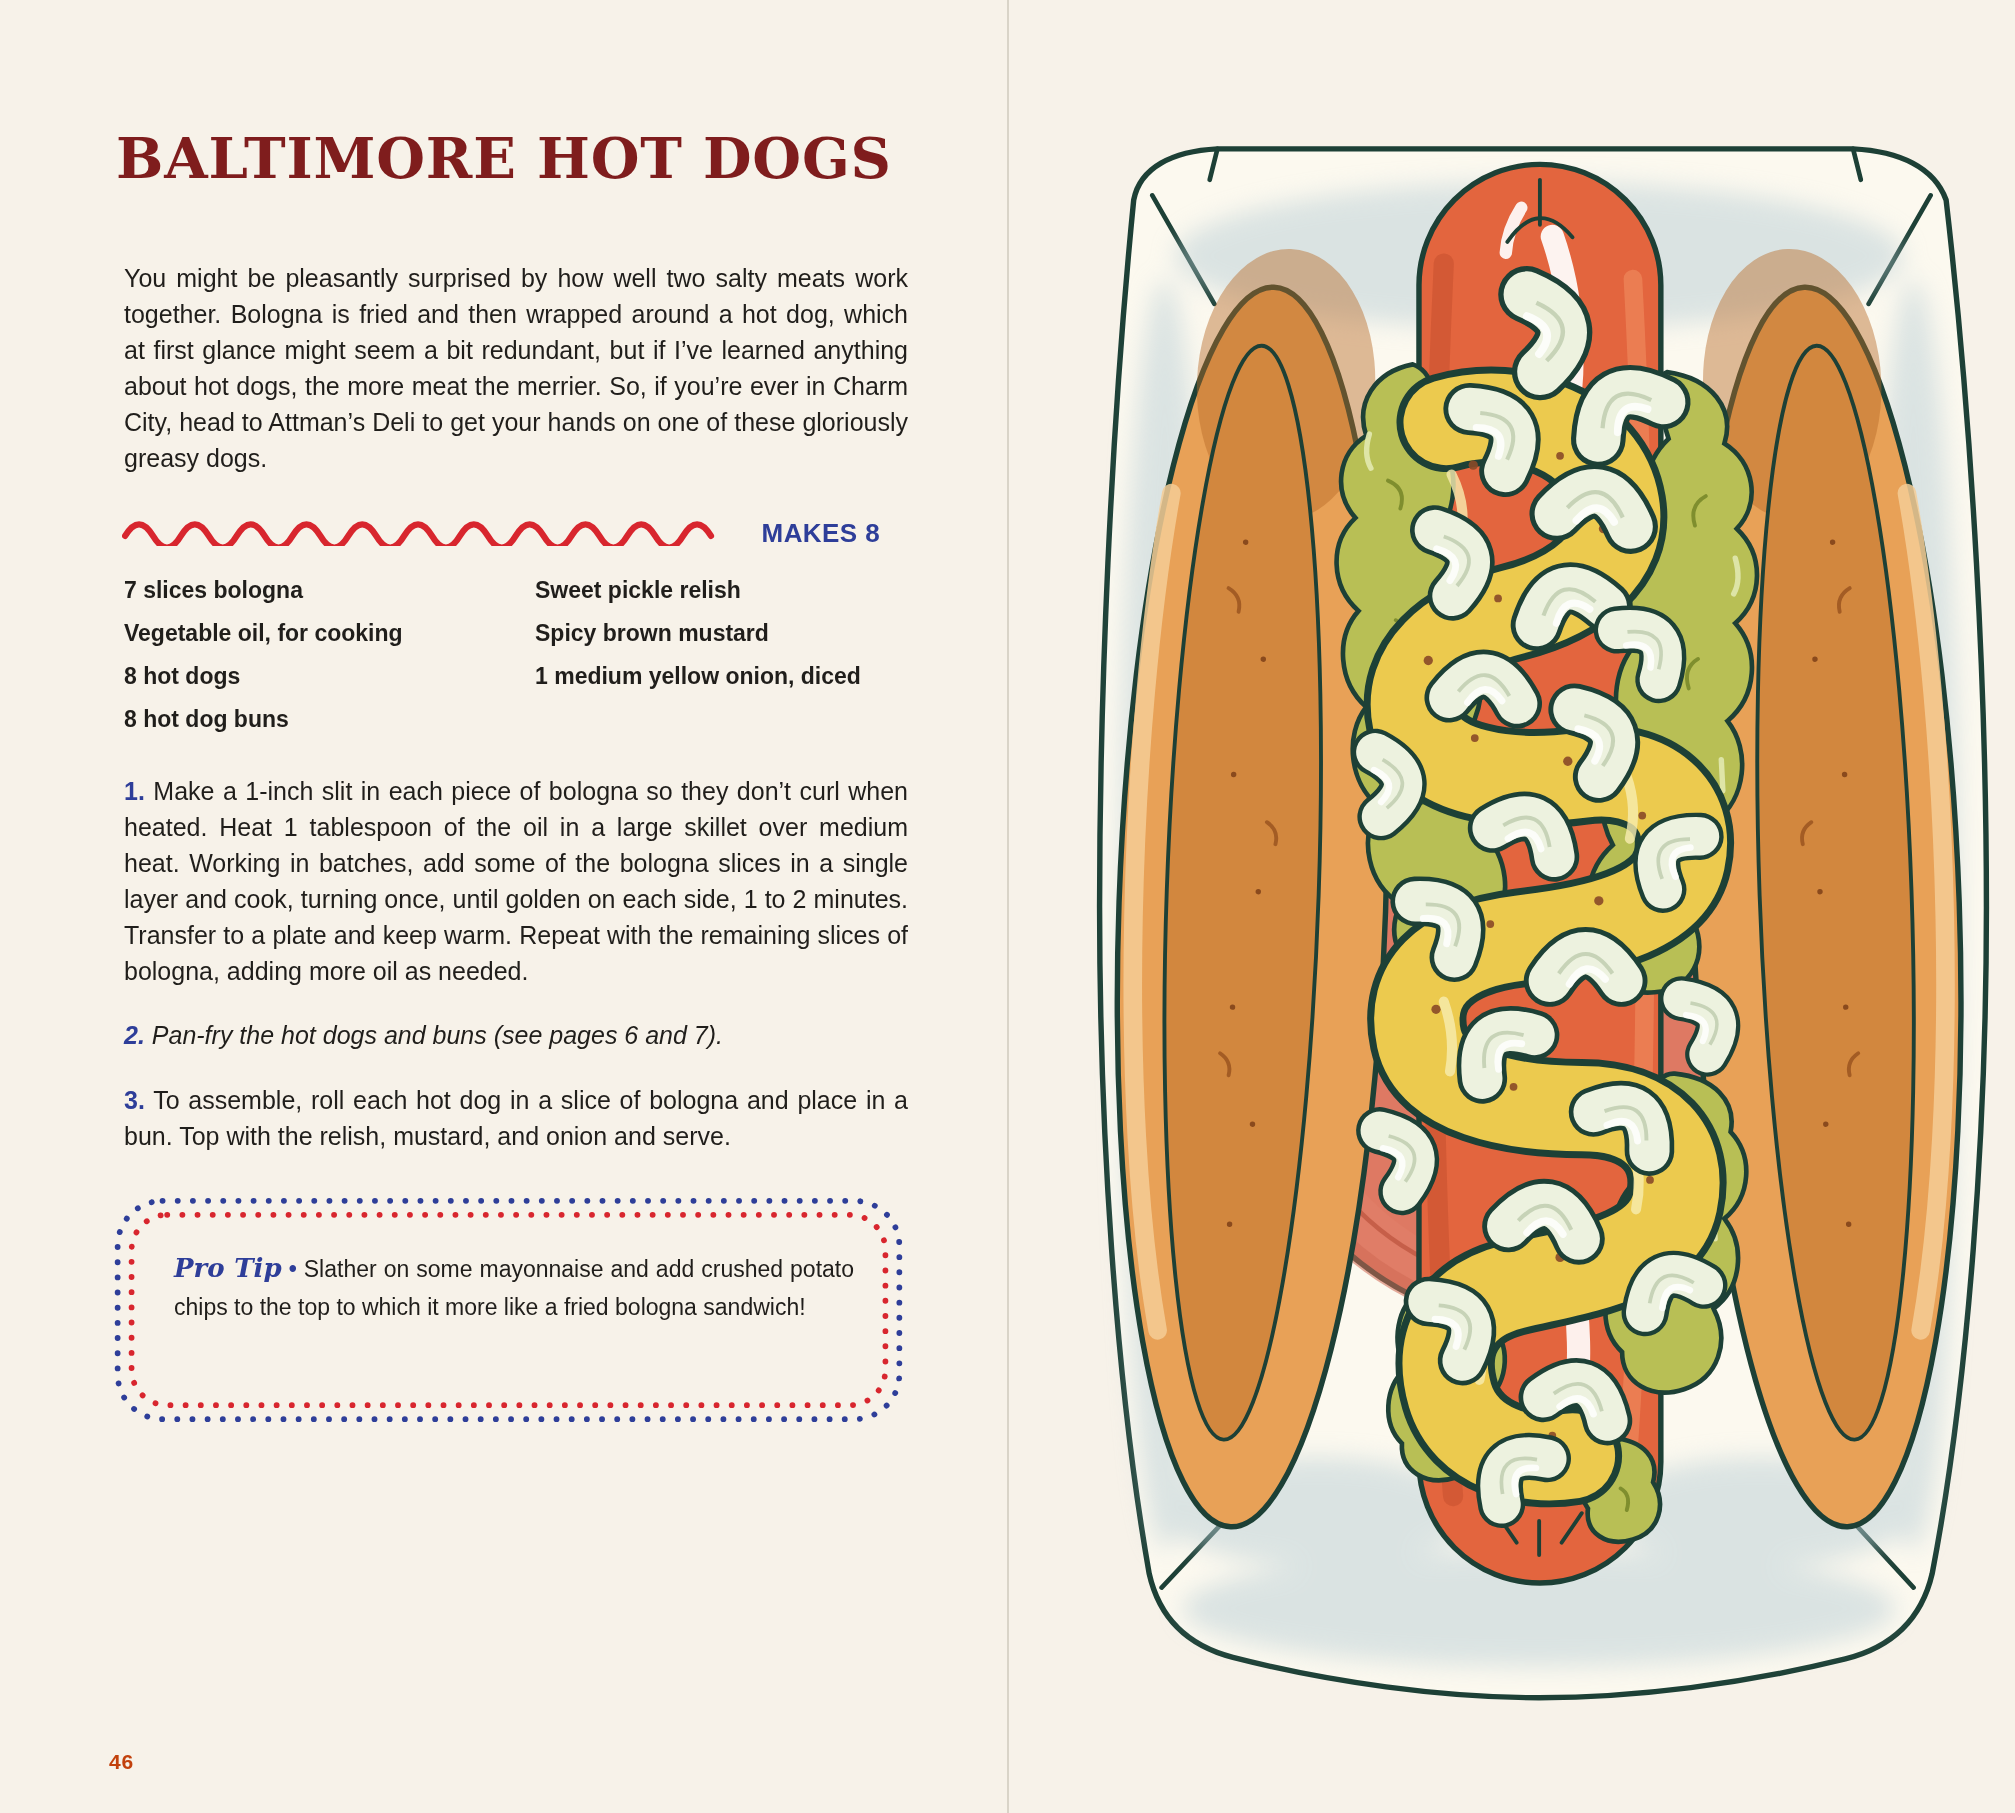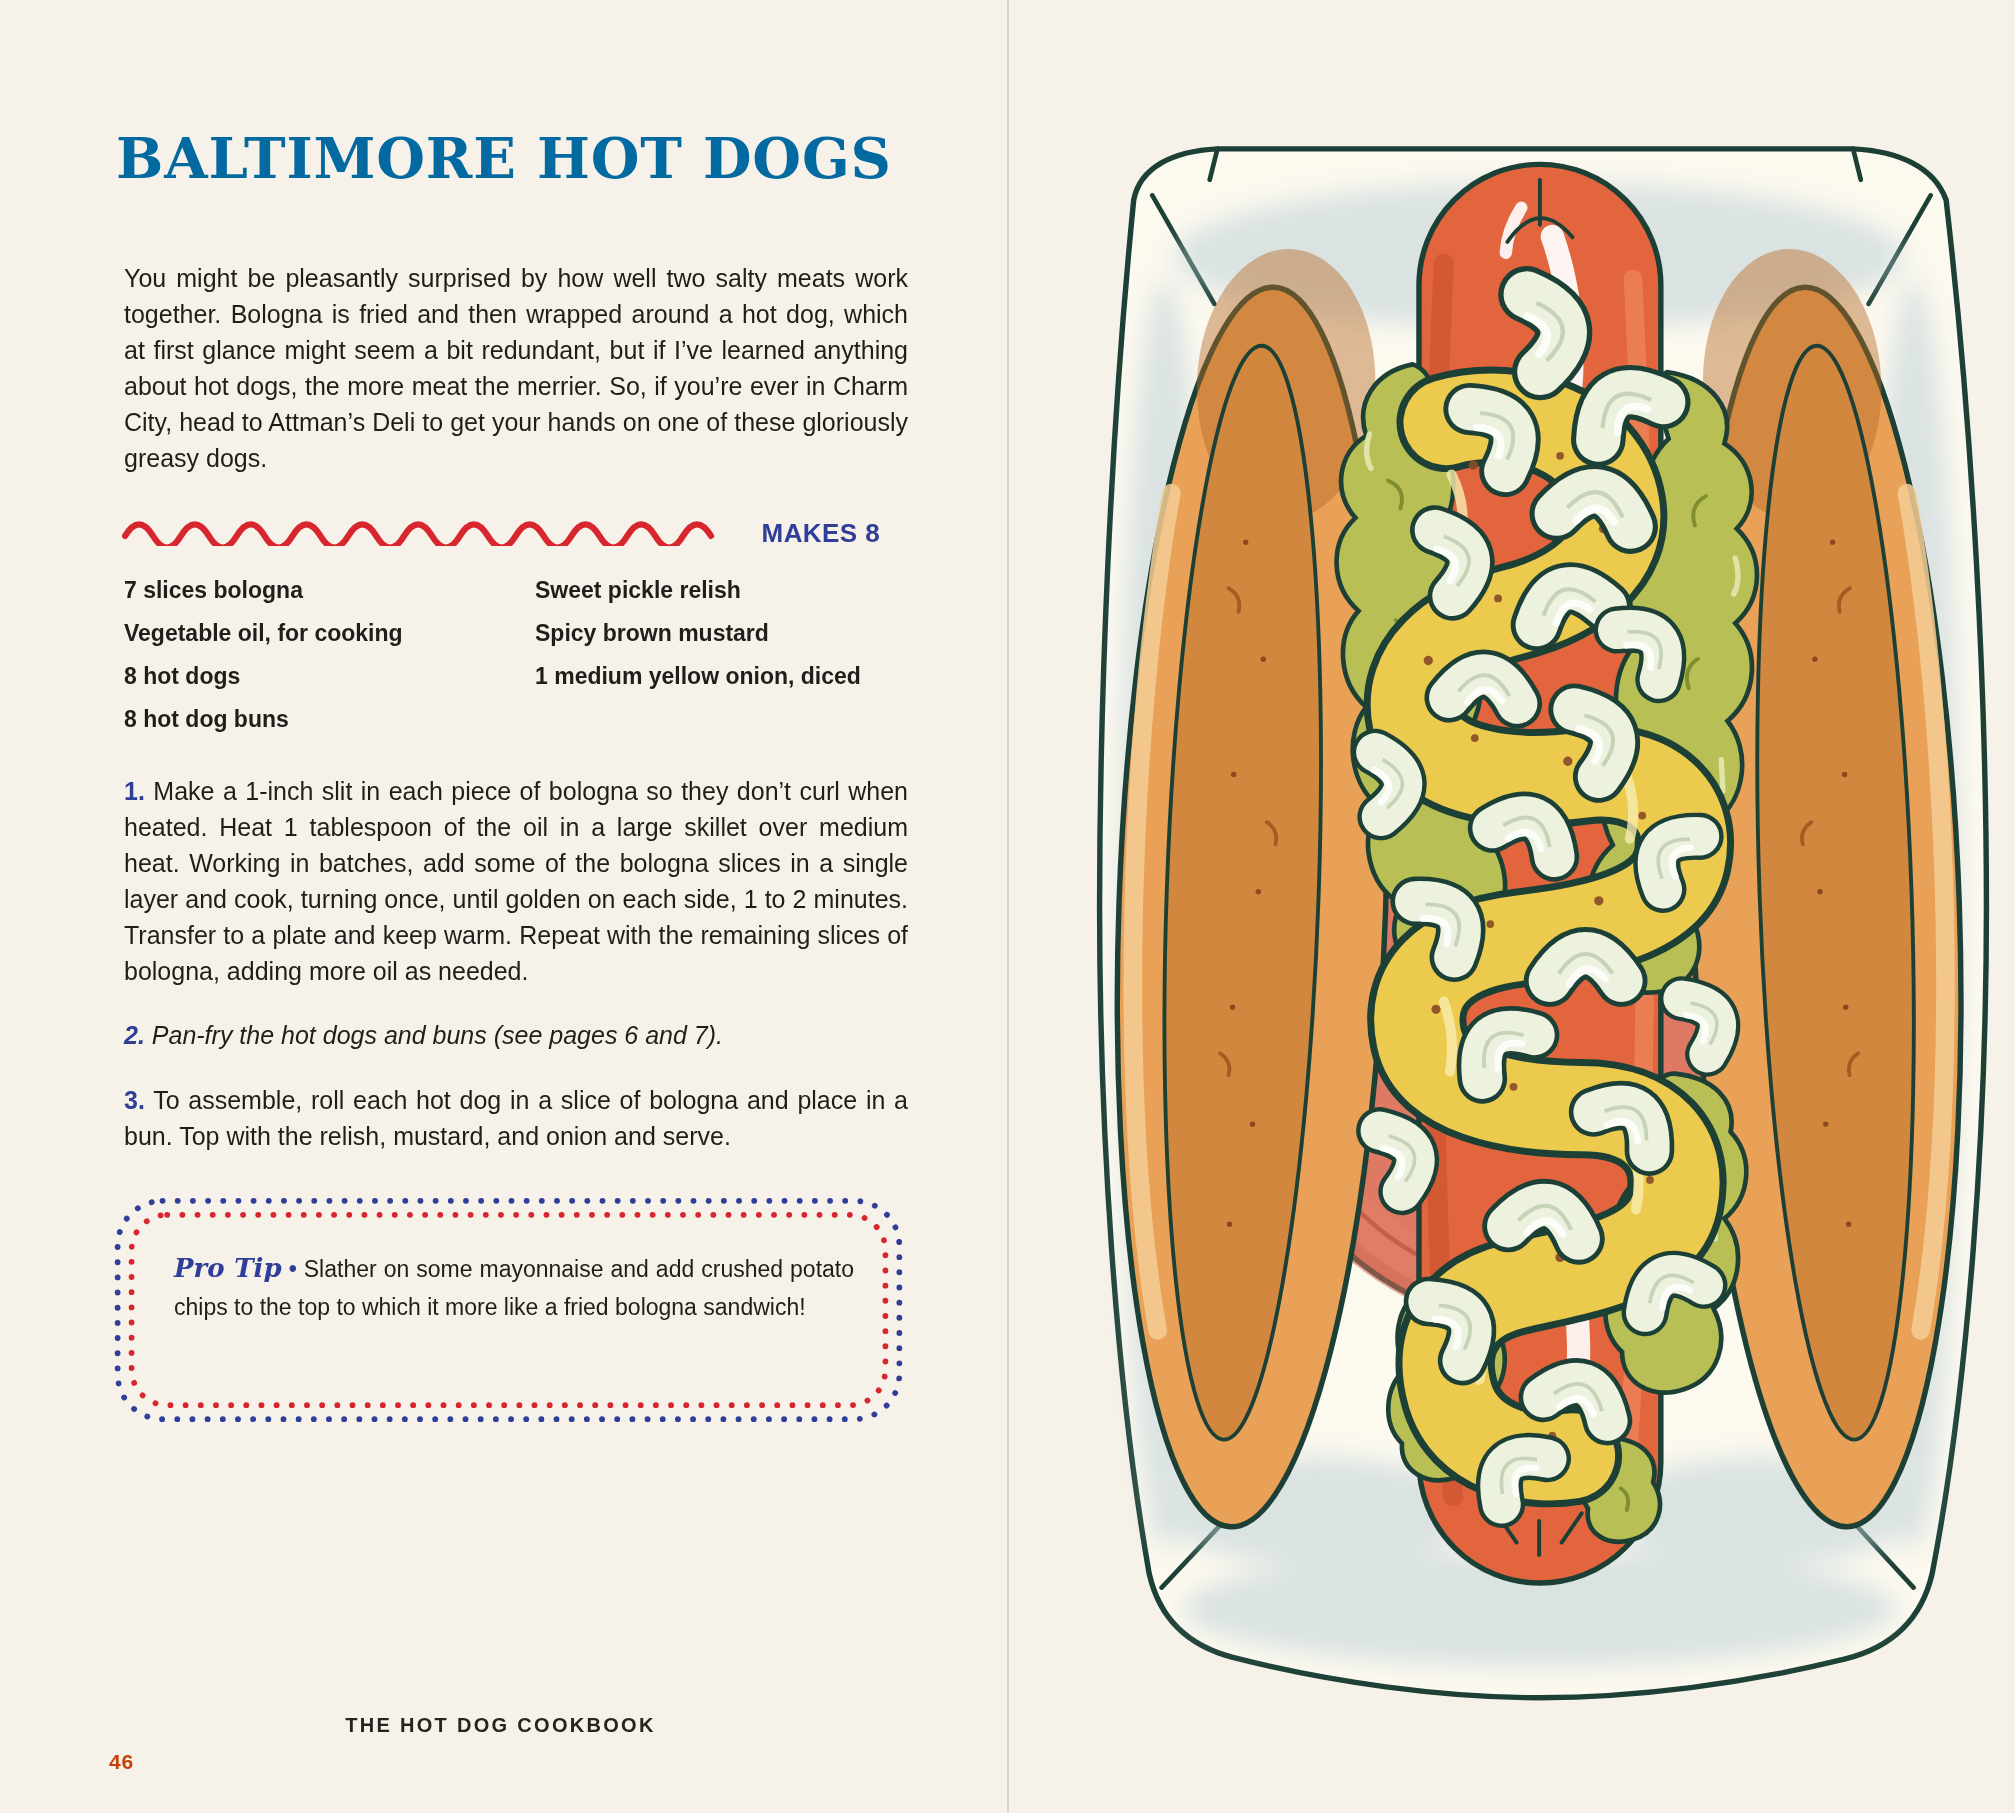--- a/index.html
+++ b/index.html
@@ -5,21 +5,21 @@
   html,body{margin:0;padding:0;background:#e8e4da;}
   .spread{position:relative;width:2015px;height:1814px;background:#f7f2e9;overflow:hidden;
           font-family:"Liberation Sans",sans-serif;color:#201e1b;}
   .page{position:absolute;top:0;height:100%;}
   .page.left{left:0;width:1008px;}
   .page.right{left:1008px;width:1008px;}
   .divider{position:absolute;left:1007px;top:0;width:1.6px;height:100%;background:#d9d4c8;}
 
   .title{position:absolute;left:116px;top:130px;width:798px;margin:0;
          font-family:"DejaVu Serif",serif;font-weight:bold;font-size:56px;line-height:1;
-         letter-spacing:0.8px;color:#0369a1;white-space:nowrap;}
+         letter-spacing:0.8px;color:#7f1d1d;white-space:nowrap;}
   .intro{position:absolute;left:124px;top:260px;width:784px;margin:0;
          font-size:25px;line-height:36px;text-align:justify;}
   .wave-svg{position:absolute;left:122px;top:515px;width:620px;height:31px;}
   .makes{position:absolute;left:740px;top:518px;width:140px;text-align:right;
          font-size:26px;font-weight:bold;color:#2e3e99;letter-spacing:0.4px;}
   .ing-col{position:absolute;top:569px;margin:0;padding:0;list-style:none;
            font-size:23px;font-weight:bold;line-height:43px;}
   .ing-col.c1{left:124px;}
   .ing-col.c2{left:535px;}
   .step{position:absolute;left:124px;width:784px;margin:0;
@@ -71,21 +71,20 @@
     <p class="step s1"><span class="num">1.</span> <span>Make a 1-inch slit in each piece of bologna so they don’t curl when heated. Heat 1 tablespoon of the oil in a large skillet over medium heat. Working in batches, add some of the bologna slices in a single layer and cook, turning once, until golden on each side, 1 to 2 minutes. Transfer to a plate and keep warm. Repeat with the remaining slices of bologna, adding more oil as needed.</span></p>
     <p class="step s2"><span class="num">2.</span> <span>Pan-fry the hot dogs and buns (see pages 6 and 7).</span></p>
     <p class="step s3"><span class="num">3.</span> <span>To assemble, roll each hot dog in a slice of bologna and place in a bun. Top with the relish, mustard, and onion and serve.</span></p>
 
     <svg class="protip-border" viewBox="0 0 1020 292" aria-hidden="true">
       <rect x="5" y="5" width="1010" height="282" rx="58" fill="none" stroke="#2e3e99" stroke-width="7.5" stroke-linecap="round" stroke-dasharray="0.1 19.5"></rect>
       <rect x="23" y="23" width="974" height="246" rx="46" fill="none" stroke="#d8262e" stroke-width="7.5" stroke-linecap="round" stroke-dasharray="0.1 19.5"></rect>
     </svg>
     <p class="protip-text"><span class="pt-label">Pro Tip</span> <span class="pt-bullet">•</span> <span>Slather on some mayonnaise and add crushed potato chips to the top to which it more like a fried bologna sandwich!</span></p>
 
-    <div class="footer-title">THE HOT DOG COOKBOOK</div>
     <div class="footer-page">46</div>
   </div>
 
   <div class="divider"></div>
 
   <div class="page right">
     <svg class="illo" viewBox="1300 0 1300 2340" aria-hidden="true">
       <defs>
         <filter id="soft" x="-60%" y="-60%" width="220%" height="220%">
             <feGaussianBlur stdDeviation="16"></feGaussianBlur>

